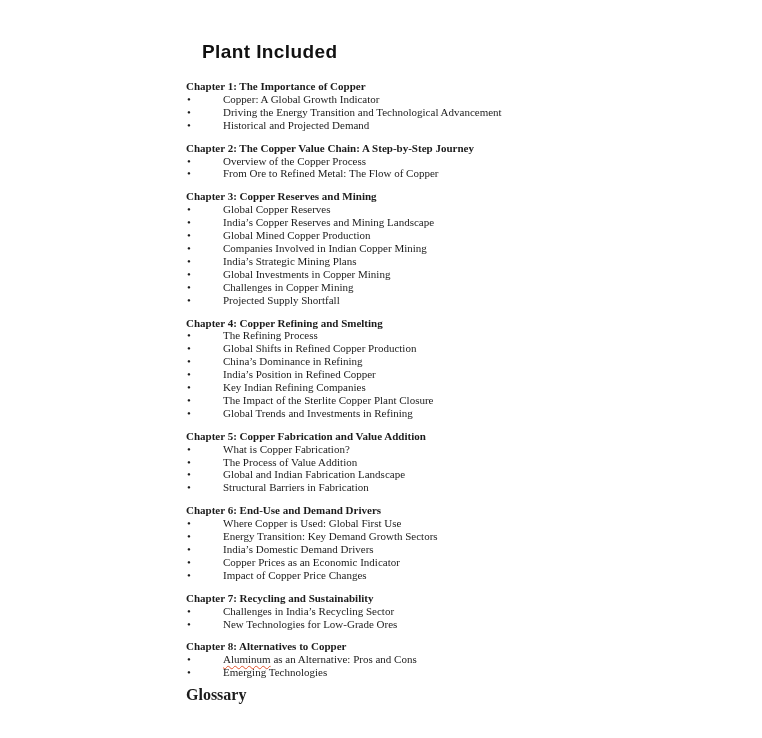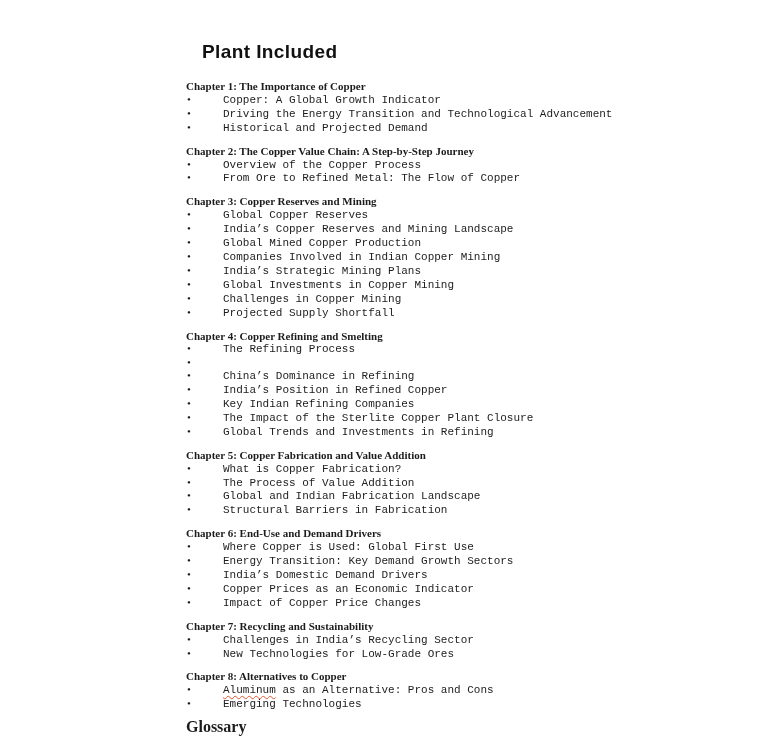--- a/index.html
+++ b/index.html
@@ -61,21 +61,20 @@
   }
   .bullet {
     flex: 0 0 37px;
     width: 37px;
     box-sizing: border-box;
     padding-left: 1px;
     font-size: 11px;
   }
   .item-text {
     white-space: nowrap;
-    font-family: Liberation Mono, monospace;
   }
   .misspelled {
     text-decoration-line: underline;
     text-decoration-style: wavy;
     text-decoration-color: var(--squiggle-color, #e2542c);
     text-decoration-thickness: 1px;
     text-underline-offset: 2px;
   }
   .glossary-heading {
     margin: 0;
@@ -164,20 +163,21 @@
 
   <div class="section">
     <h2 class="section-heading">Chapter 4: Copper Refining and Smelting</h2>
     <ul class="topic-list">
           <li class="topic-item">
             <span class="bullet">•</span>
             <span class="item-text">The Refining Process</span>
           </li>
           <li class="topic-item">
             <span class="bullet">•</span>
+            <span class="item-text">Global Shifts in Refined Copper Production</span>
           </li>
           <li class="topic-item">
             <span class="bullet">•</span>
             <span class="item-text">China’s Dominance in Refining</span>
           </li>
           <li class="topic-item">
             <span class="bullet">•</span>
             <span class="item-text">India’s Position in Refined Copper</span>
           </li>
           <li class="topic-item">

